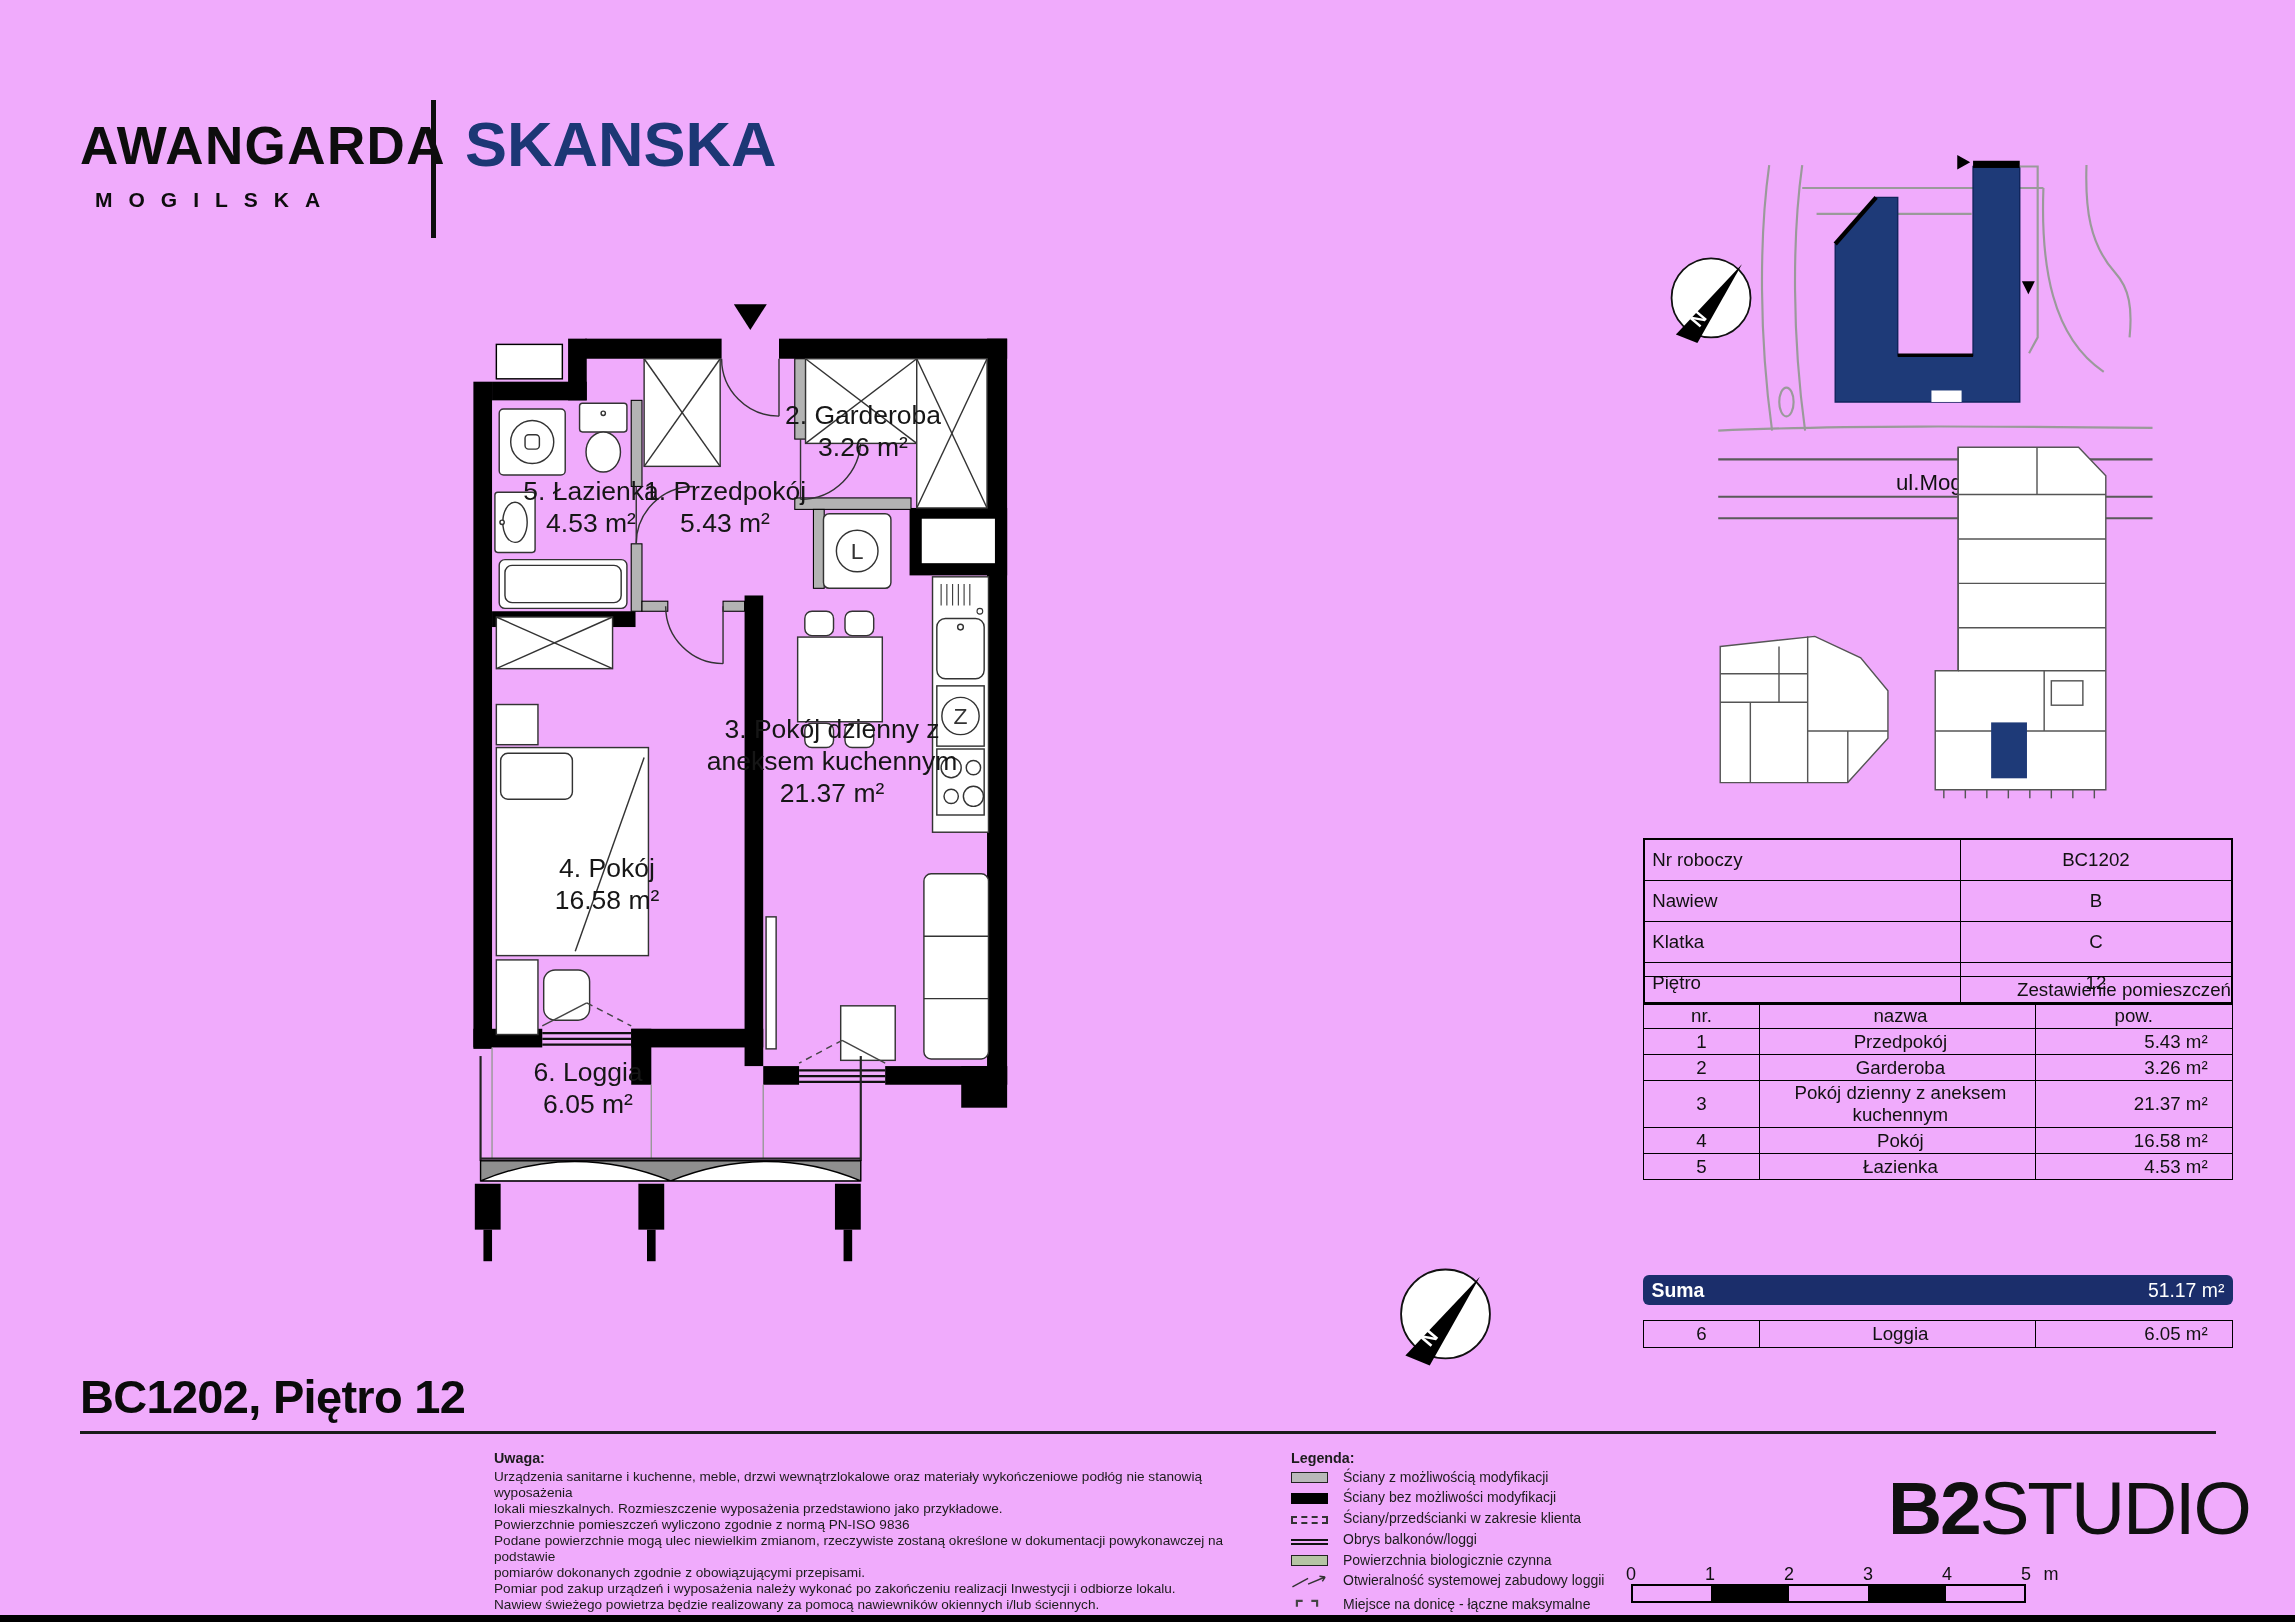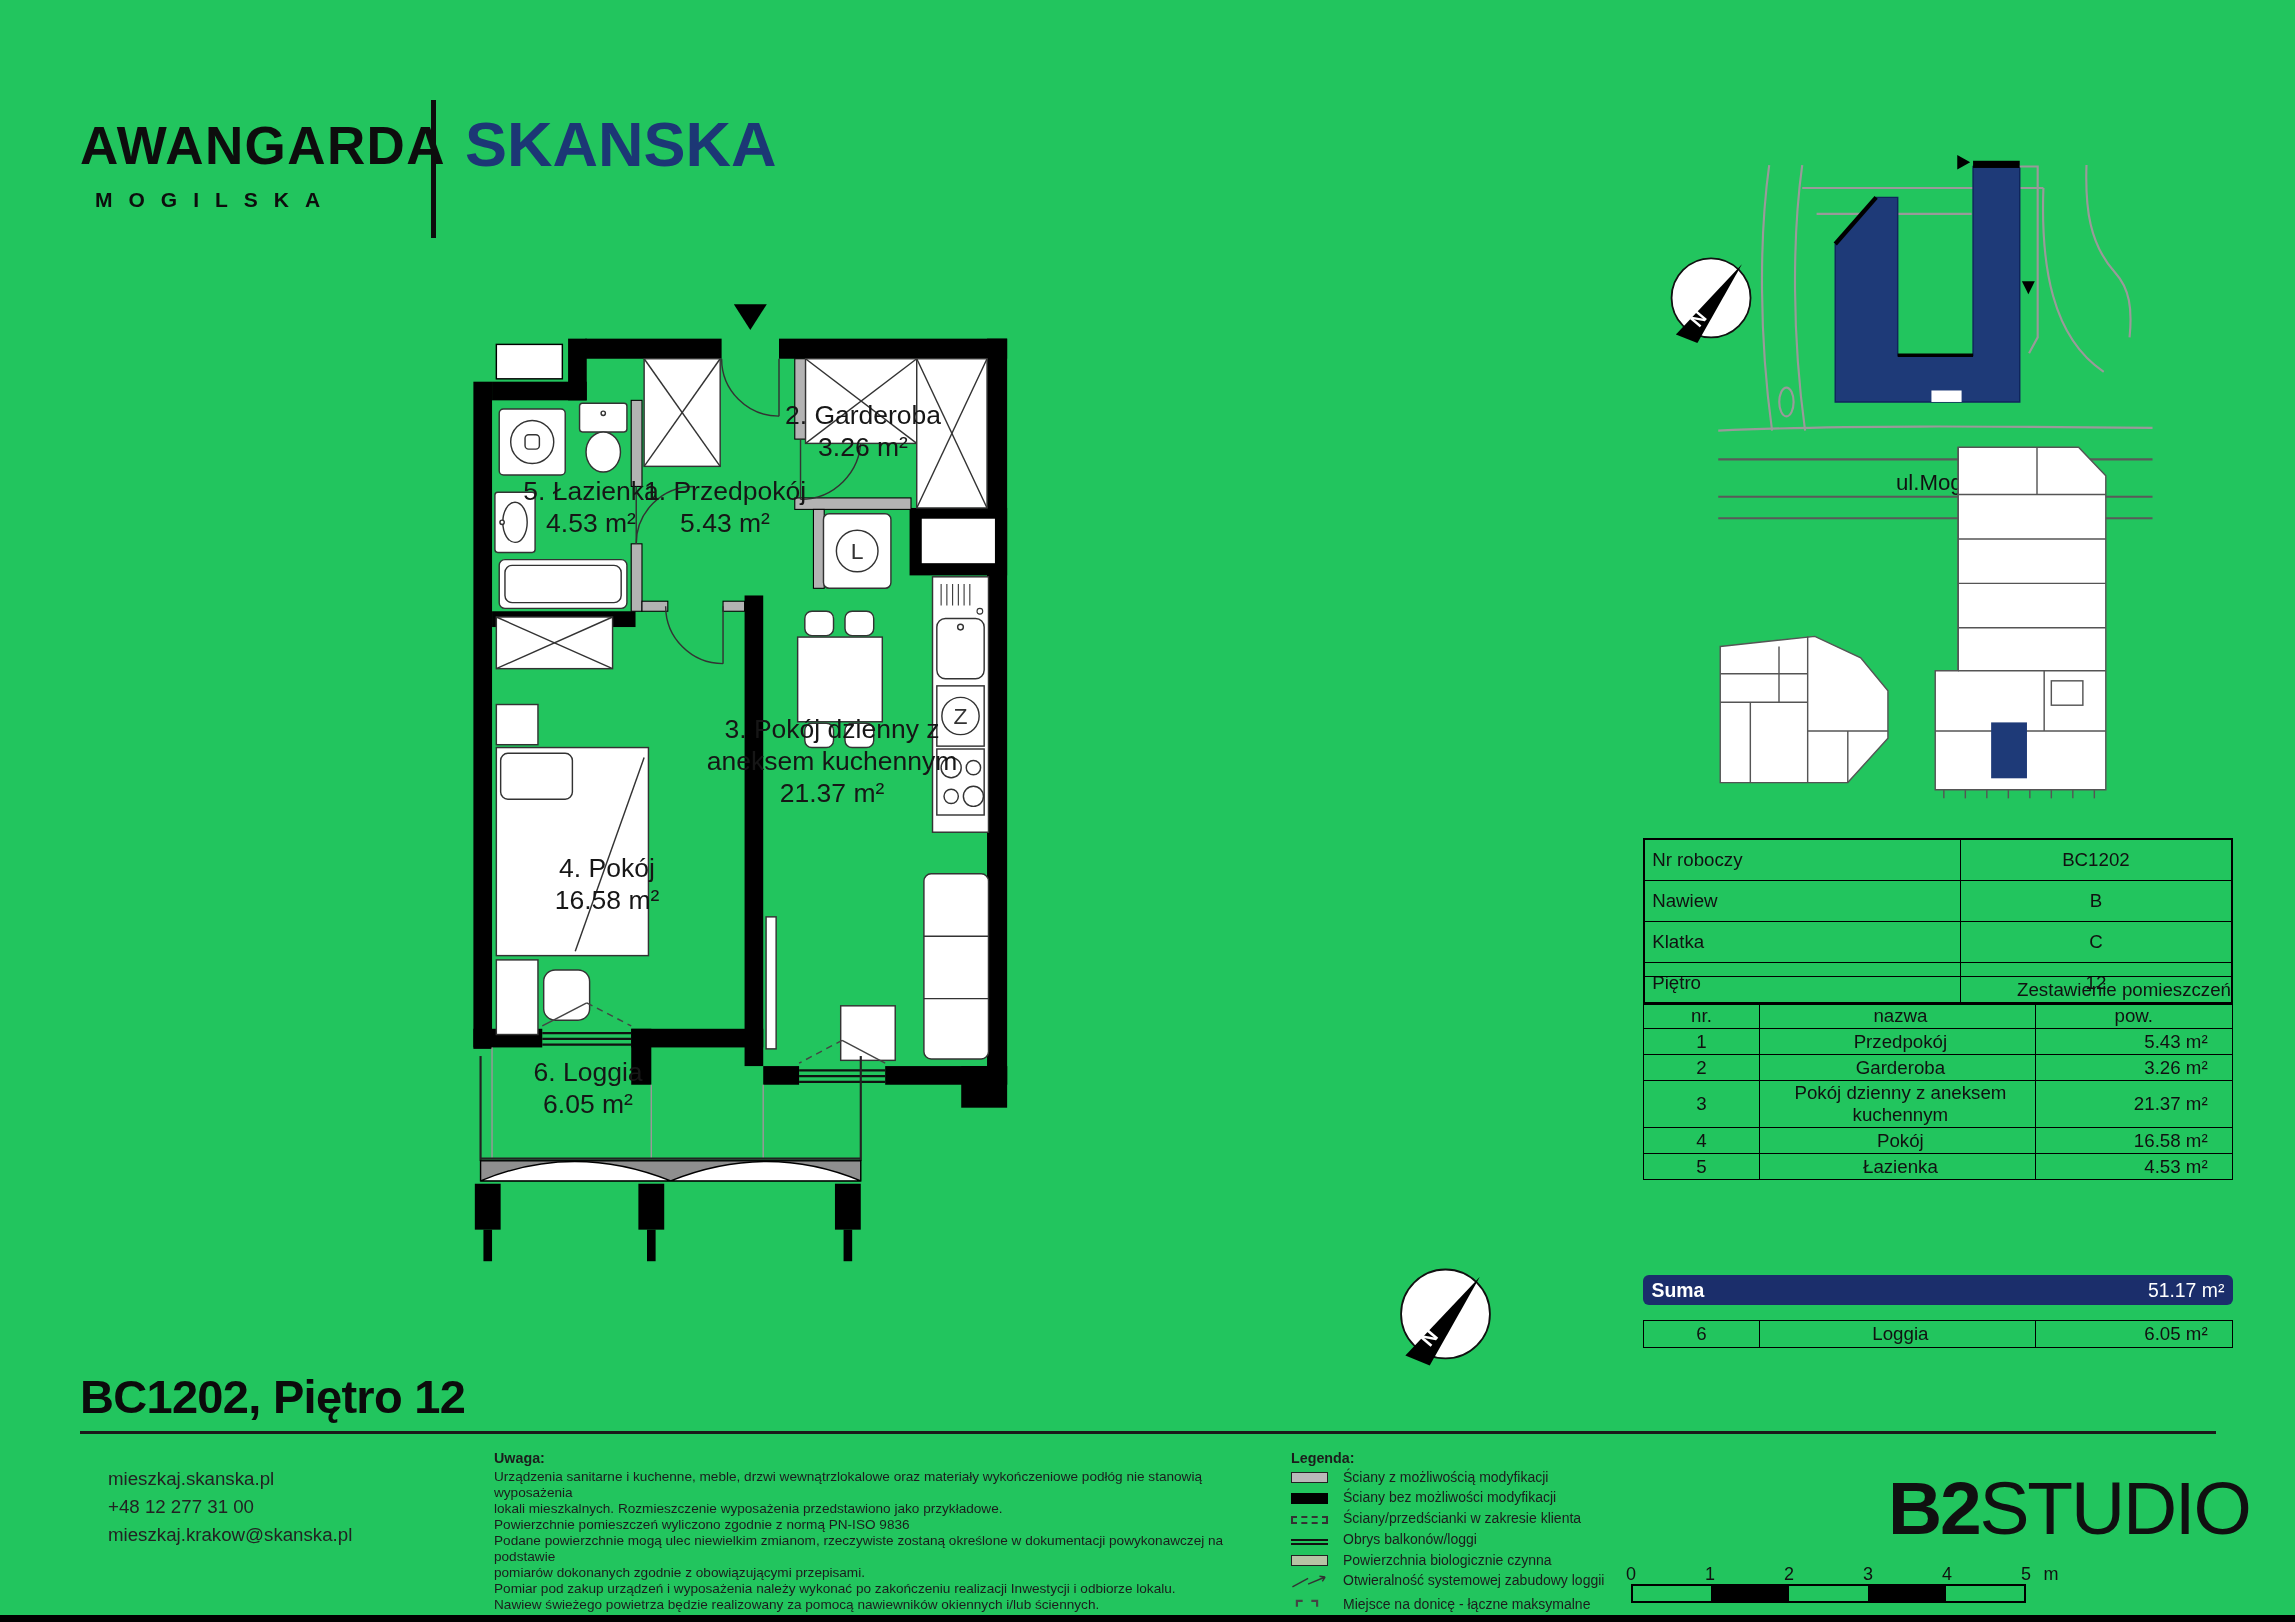--- a/index.html
+++ b/index.html
@@ -1,16 +1,16 @@
 <!DOCTYPE html>
 <html style="font-size:11.5px"><head>
 <meta charset="utf-8">
 <style>
   html,body{margin:0;padding:0;background:#e8e8e8;}
-  .page{position:relative;width:2295px;height:1623px;background:#22c55e;overflow:hidden;
+  .page{position:relative;width:2295px;height:1623px;background:#f0abfc;overflow:hidden;
         font-family:"Liberation Sans", sans-serif;color:#111;}
   .abs{position:absolute;}
 
   
   .proj-name{left:80px;top:115px;font-size:53px;font-weight:600;letter-spacing:1.4px;color:#0d0d0d;}
   .proj-sub{left:95px;top:188px;font-size:21px;font-weight:600;letter-spacing:16px;color:#0d0d0d;}
   .logo-divider{left:431px;top:100px;width:5px;height:138px;background:#0d0d0d;}
   .company-logo{left:465px;top:108px;font-size:63px;font-weight:800;letter-spacing:0px;color:#1c3775;}
 
   
@@ -423,25 +423,20 @@
       <td class="col-nr">6</td>
       <td class="col-name">Loggia</td>
       <td class="col-pow v">6.05 m²</td>
     </tr>
   </tbody>
     </table>
 
   <div class="abs sheet-title">BC1202, Piętro 12</div>
   <div class="abs title-rule"></div>
 
-  <div class="abs contact">
-    <div>mieszkaj.skanska.pl</div>
-    <div>+48 12 277 31 00</div>
-    <div>mieszkaj.krakow@skanska.pl</div>
-  </div>
 
   <div class="abs uwaga">
     <div class="u-title">Uwaga:</div>
     <div>Urządzenia sanitarne i kuchenne, meble, drzwi wewnątrzlokalowe oraz materiały wykończeniowe podłóg nie stanowią wyposażenia</div>
     <div>lokali mieszkalnych. Rozmieszczenie wyposażenia przedstawiono jako przykładowe.</div>
     <div>Powierzchnie pomieszczeń wyliczono zgodnie z normą PN-ISO 9836</div>
     <div>Podane powierzchnie mogą ulec niewielkim zmianom, rzeczywiste zostaną określone w dokumentacji powykonawczej na podstawie</div>
     <div>pomiarów dokonanych zgodnie z obowiązującymi przepisami.</div>
     <div>Pomiar pod zakup urządzeń i wyposażenia należy wykonać po zakończeniu realizacji Inwestycji i odbiorze lokalu.</div>
     <div>Nawiew świeżego powietrza będzie realizowany za pomocą nawiewników okiennych i/lub ściennych.</div>

